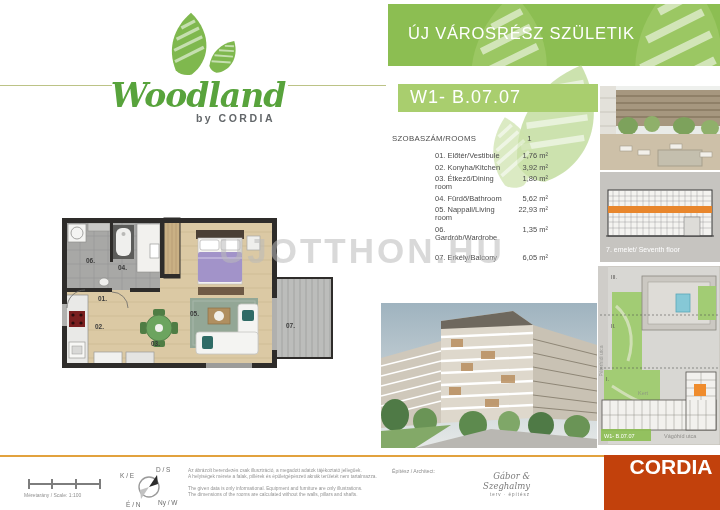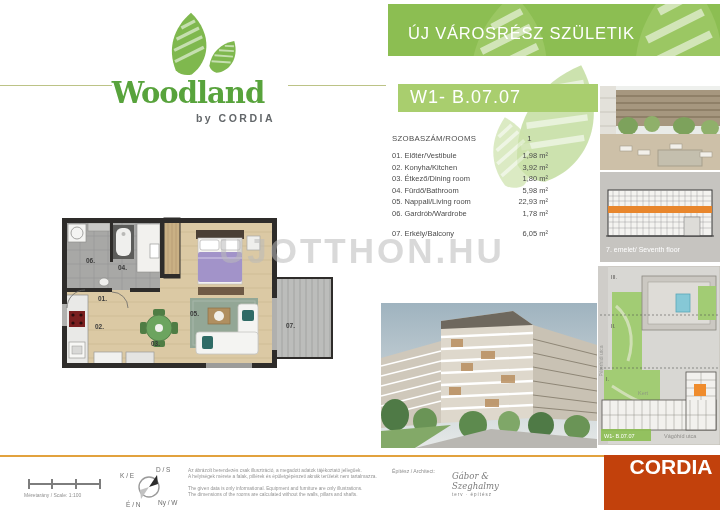--- a/index.html
+++ b/index.html
@@ -1,42 +1,42 @@
 <!DOCTYPE html>
 <html><head>
 <meta charset="utf-8">
 <style>
   html,body{margin:0;padding:0;background:#e9e9e9;}
   .page{position:relative;width:720px;height:510px;background:#ffffff;overflow:hidden;
         font-family:"Liberation Sans",sans-serif;color:#4a4a4a;}
   .abs{position:absolute;}
 
   
-  .banner{left:388px;top:4px;width:332px;height:52px;background:#8cbe52;overflow:hidden;}
+  .banner{left:388px;top:4px;width:332px;height:62px;background:#8cbe52;overflow:hidden;}
   .banner-title{left:20px;top:20px;font-size:16.5px;letter-spacing:.8px;color:#ffffff;font-weight:400;}
   .unit-box{left:398px;top:84px;width:200px;height:28px;background:#a9ce6e;z-index:3;}
   .unit-code{left:12px;top:3px;font-size:18px;letter-spacing:1px;color:#ffffff;}
   .leaf-decor{z-index:1;}
   .rule{height:1px;background:#bcc386;top:85px;}
   .rule-left{left:0;width:112px;}
   .rule-right{left:288px;width:98px;}
 
   
   .logo-leaves{left:158px;top:12px;}
-  .logo-word{left:98px;top:76px;width:180px;text-align:center;
-             font-family:"DejaVu Serif",serif;font-weight:700;
-             font-size:29px;color:#58a33c;letter-spacing:-1px;}
+  .logo-word{left:108px;top:76px;width:180px;text-align:center;
+             font-family:"DejaVu Serif",serif;font-style:italic;font-weight:700;
+             font-size:33px;color:#58a33c;letter-spacing:-1px;}
   .logo-by{left:95px;top:112px;width:180px;text-align:right;font-size:10.5px;
            color:#63676a;letter-spacing:2.5px;font-weight:700;}
 
   
   .roomlist{left:392px;top:134px;width:156px;font-size:7.5px;color:#4c4c4c;z-index:4;}
   .rt-head{display:flex;justify-content:space-between;font-size:7.8px;letter-spacing:.3px;margin-bottom:9px;}
   .rt-head .v{padding-right:16px;}
-  .rt-row{display:flex;margin-bottom:3.6px;line-height:8px;}
+  .rt-row{display:flex;margin-bottom:3.6px;line-height:8px;margin-left:43px;}
   .rt-row .lab{flex:1;}
   .rt-row .val{width:42px;text-align:right;}
   .rt-net{display:flex;margin-top:14px;line-height:9px;}
   .rt-net .lab{flex:1;}
   .rt-net .val{width:42px;text-align:right;align-self:flex-end;}
   .rt-balcony{margin-top:12px;}
 
   
   .watermark{left:219px;top:231px;font-size:35px;font-weight:700;letter-spacing:3px;
              color:rgba(186,186,186,.55);z-index:6;white-space:nowrap;}
@@ -46,21 +46,21 @@
   .cordia-block{left:604px;top:455px;width:134px;height:55px;background:#c2410c;
                 display:flex;align-items:flex-start;justify-content:center;}
   .cordia-word{font-size:21px;font-weight:700;color:#ffffff;letter-spacing:0px;}
   .scale-wrap{left:28px;top:477px;width:76px;}
   .scale-line{position:absolute;left:0;top:6px;width:72px;height:2px;background:#7d7d7d;}
   .scale-tick{position:absolute;top:2px;width:1.5px;height:10px;background:#7d7d7d;}
   .scale-label{position:absolute;left:-4px;top:15px;width:90px;font-size:5px;color:#8f8f8f;}
   .disclaimer{left:188px;top:468px;width:198px;font-size:4.8px;line-height:6.4px;color:#949494;}
   .disclaimer p{margin:0 0 5px 0;}
   .arch-label{left:392px;top:468px;font-size:5.2px;color:#8f8f8f;}
-  .arch-logo{left:452px;top:471px;width:78px;text-align:left;color:#7c7c7c;}
+  .arch-logo{left:452px;top:471px;width:78px;text-align:right;color:#7c7c7c;}
   .arch-name{font-family:"DejaVu Serif",serif;font-size:8.5px;font-style:italic;}
   .arch-sub{font-size:4.5px;letter-spacing:1px;margin-top:1px;}
 
   .cap{font-size:7px;fill:#ffffff;}
 </style>
 </head>
 <body>
 
 <div class="page">
 
@@ -103,41 +103,41 @@
   <div class="abs logo-word">Woodland</div>
   <div class="abs logo-by">by CORDIA</div>
 
   <div class="abs roomlist">
     <div class="rt-head">
       <span>SZOBASZÁM/ROOMS</span>
       <span class="v">1</span>
     </div>
     <div class="rt-row">
         <span class="lab">01. Előtér/Vestibule</span>
-        <span class="val">1,98 m²</span>
+        <span class="val">1,76 m²</span>
       </div>
     <div class="rt-row">
         <span class="lab">02. Konyha/Kitchen</span>
         <span class="val">3,92 m²</span>
       </div>
     <div class="rt-row">
         <span class="lab">03. Étkező/Dining room</span>
         <span class="val">1,80 m²</span>
       </div>
     <div class="rt-row">
         <span class="lab">04. Fürdő/Bathroom</span>
-        <span class="val">5,98 m²</span>
+        <span class="val">5,62 m²</span>
       </div>
     <div class="rt-row">
         <span class="lab">05. Nappali/Living room</span>
         <span class="val">22,93 m²</span>
       </div>
     <div class="rt-row">
         <span class="lab">06. Gardrób/Wardrobe</span>
-        <span class="val">1,78 m²</span>
+        <span class="val">1,35 m²</span>
       </div>
     <div class="rt-row rt-balcony">
       <span class="lab">07. Erkély/Balcony</span>
       <span class="val">6,05 m²</span>
     </div>
   </div>
 
   <svg class="abs" style="left:58px;top:212px" width="290" height="162" viewBox="0 0 290 162">
 
     <rect x="4" y="6" width="215" height="150" fill="#dbc9a4"></rect>

